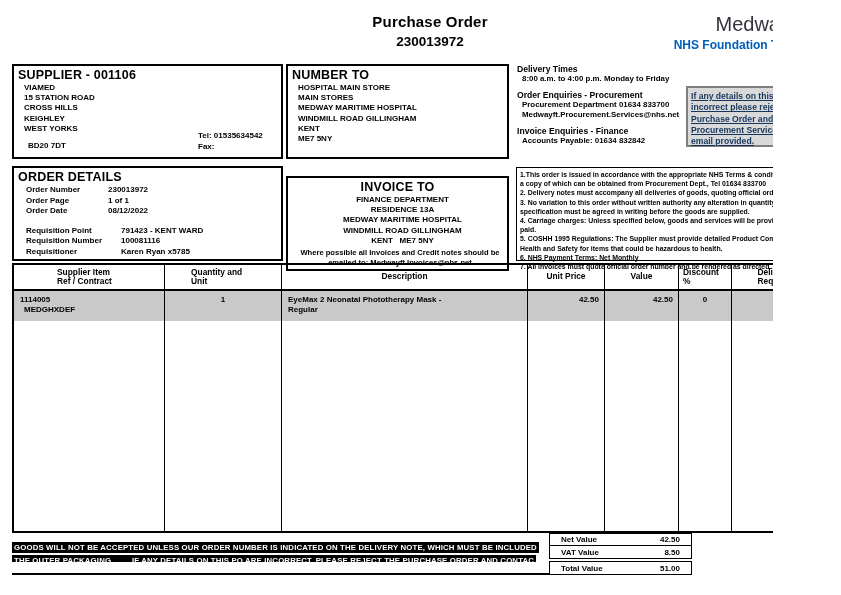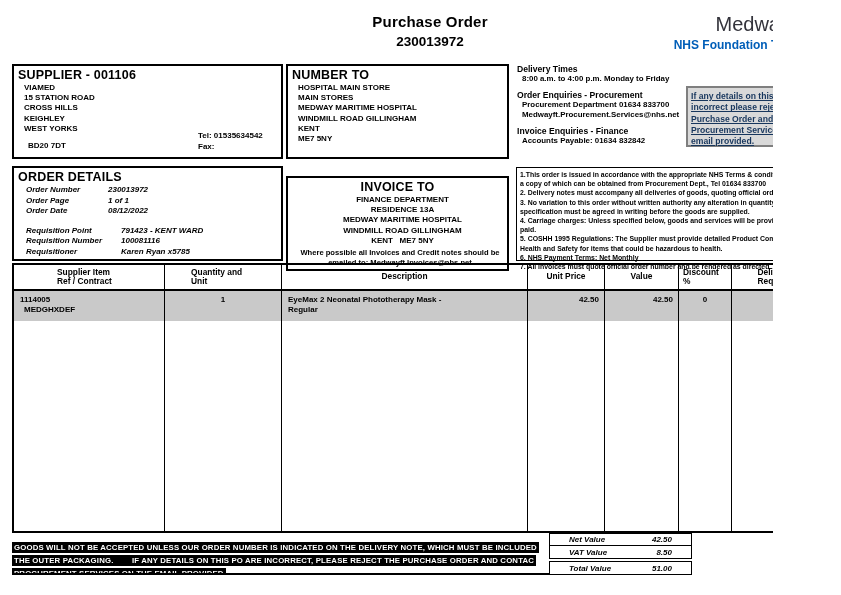--- a/index.html
+++ b/index.html
@@ -28,21 +28,21 @@
   .sup-telfax { position:absolute; left:184px; bottom:5px; font-size:8px; font-weight:bold; line-height:10.5px; }
   
   .delivery-info { position:absolute; left:517px; top:64px; width:172px; font-weight:bold; }
   .di-head { font-size:8.6px; }
   .di-line { font-size:7.9px; padding-left:5px; line-height:10px; }
   .di-gap { height:6px; }
   .alert-box { position:absolute; left:686px; top:86px; width:143px; height:61px; background:#d9d9d9;
                border:2px solid #7f7f7f; color:#17365d; font-size:8.6px; font-weight:bold; text-align:left;
                text-decoration:underline; line-height:11.3px; padding:3px 3px; box-sizing:border-box; }
   
-  .od-row { display:flex; font-size:8px; font-weight:bold; line-height:10.5px; padding-left:12px;font-style:italic; }
+  .od-row { display:flex; font-size:8px; font-weight:bold; line-height:10.5px; padding-left:12px; }
   .od-row .lbl1 { width:82px; flex:none; }
   .od-row .lbl2 { width:95px; flex:none; }
   .od-gap { height:9px; }
   
   .inv-note { font-size:7.6px; font-weight:bold; line-height:9.8px; padding-left:5px; margin-top:2px; }
   .pre { white-space:pre; }
   
   .term { font-size:6.9px; font-weight:bold; line-height:9.2px; letter-spacing:0; }
   
   .items-table { position:absolute; left:12px; top:263px; width:819px; height:270px; border:2px solid #000;
@@ -61,21 +61,21 @@
   .td-desc { padding-left:6px; }
   .td-num { text-align:right; padding-right:5px; }
   .td-ctr { text-align:center; }
   
   .notice { position:absolute; left:12px; top:536px; width:529px; overflow:hidden; }
   .notice-line { display:block; height:13px; }
   .notice-line span { background:#000; color:#fff; font-size:7.8px; font-weight:bold;
                       letter-spacing:0.15px; padding:1px 2px; white-space:pre; display:inline-block; }
   .totals { position:absolute; left:549px; top:533px; width:143px; }
   .total-row { display:flex; justify-content:space-between; align-items:center; border:1.5px solid #000;
-               height:13px; box-sizing:border-box; font-size:8px; font-weight:bold; padding:0 19px; background:#fff;font-style:italic; }
+               height:13px; box-sizing:border-box; font-size:8px; font-weight:bold; padding:0 11px; background:#fff; }
   .total-row.mid { border-top:0; }
   .total-row.grand { margin-top:2px; height:14px; }
   .bottom-line { position:absolute; left:12px; top:573px; width:537px; height:0; border-top:2.5px solid #000; }
 </style>
 </head>
 <body>
 
 <div class="page">
 
   <div class="po-title">
@@ -216,21 +216,20 @@
     <div class="tc"></div>
     <div class="tc"></div>
     <div class="tc"></div>
     <div class="tc"></div>
     <div class="tc last"></div>
   </div>
 
   <div class="notice">
     <div class="notice-line"><span>GOODS WILL NOT BE ACCEPTED UNLESS OUR ORDER NUMBER IS INDICATED ON THE DELIVERY NOTE, WHICH MUST BE INCLUDED</span></div>
     <div class="notice-line"><span>THE OUTER PACKAGING.        IF ANY DETAILS ON THIS PO ARE INCORRECT, PLEASE REJECT THE PURCHASE ORDER AND CONTAC</span></div>
-    <div class="notice-line"><span>PROCUREMENT SERVICES ON THE EMAIL PROVIDED</span></div>
   </div>
 
   <div class="totals">
     <div class="total-row">
       <span>Net Value</span>
       <span>42.50</span>
     </div>
     <div class="total-row mid">
       <span>VAT Value</span>
       <span>8.50</span>

